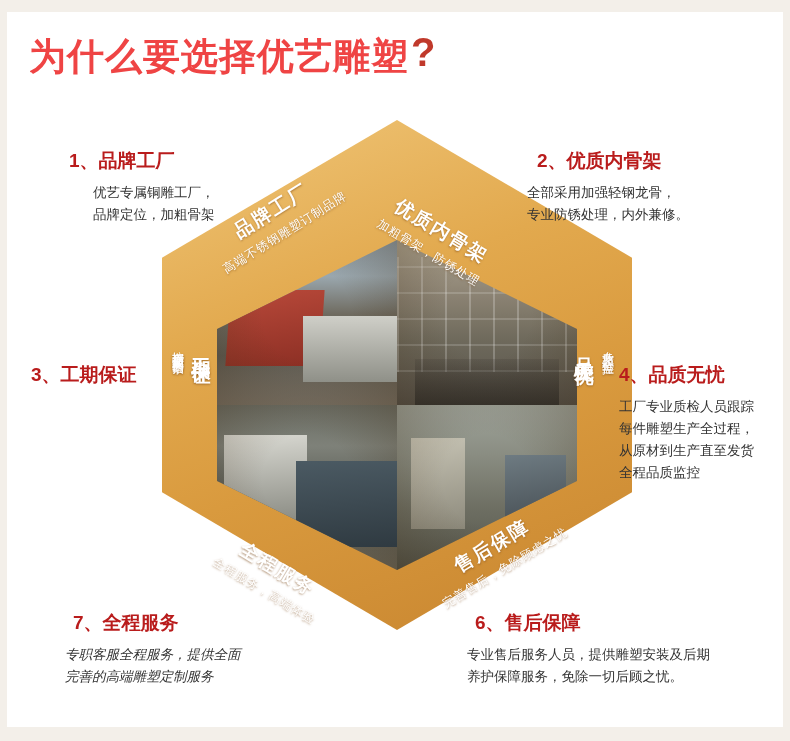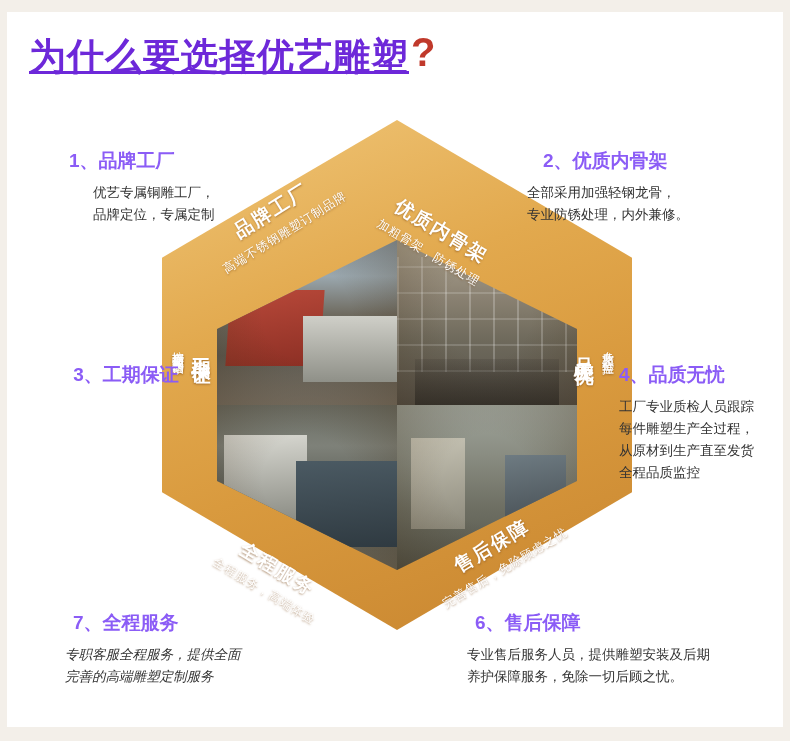--- a/index.html
+++ b/index.html
@@ -43,25 +43,24 @@
   .title-wrap {
     position: absolute;
     left: 22px;
     top: 34px;
     display: flex;
     align-items: flex-start;
   }
   .title-text {
     font-size: 37px;
     font-weight: bold;
-    color: #6d28d9;
+    color: #ef4444;
     letter-spacing: 1px;
     line-height: 46px;
     white-space: nowrap;
-    text-decoration: underline;
   }
   .title-mark {
     font-size: 40px;
     font-weight: bold;
     color: #c0392b;
     line-height: 44px;
     margin-left: 2px;
     margin-top: -4px;
   }
 
@@ -278,38 +277,38 @@
     text-align: center;
   }
 
   
   .item {
     position: absolute;
   }
   .item-title {
     font-size: 19px;
     font-weight: bold;
-    color: #8b5cf6;
+    color: #b91c1c;
     white-space: nowrap;
     margin-bottom: 8px;
   }
   .item-desc {
     font-size: 13.5px;
     color: #333333;
     line-height: 22px;
   }
 
   .item-1 { left: 62px;  top: 148px; width: 185px; }
   .item-1 .item-desc { margin-left: 24px; }
 
   .item-2 { left: 520px; top: 148px; width: 250px; }
-  .item-2 .item-title { margin-left: 16px; }
+  .item-2 .item-title { margin-left: 10px; }
 
   .item-3 { left: 18px;  top: 362px; width: 196px; }
-  .item-3 .item-title { margin-left: 6px; text-align: center; }
+  .item-3 .item-title { margin-left: 6px; }
 
   .item-4 { left: 612px; top: 362px; width: 180px; }
 
   .item-5 { left: 58px;  top: 610px; width: 256px; }
   .item-5 .item-title { margin-left: 8px; }
   .item-5 .item-desc { margin-left: 0; font-style: italic; }
 
   .item-6 { left: 460px; top: 610px; width: 320px; }
   .item-6 .item-title { margin-left: 8px; }
 </style>
@@ -372,21 +371,21 @@
 
     <div class="band-label band-br">
       <div class="band-title">售后保障</div>
       <div class="band-sub">完善售后，免除顾虑之忧</div>
     </div>
   </div>
 
   <div class="item item-1">
     <div class="item-title">1、品牌工厂</div>
     <div class="item-desc" style="white-space:pre-line">优艺专属铜雕工厂，
-品牌定位，专属定制</div>
+品牌定位，加粗骨架</div>
   </div>
 
   <div class="item item-2">
     <div class="item-title">2、优质内骨架</div>
     <div class="item-desc" style="white-space:pre-line">全部采用加强轻钢龙骨，
 专业防锈处理，内外兼修。</div>
   </div>
 
   <div class="item item-3">
     <div class="item-title">3、工期保证</div>

